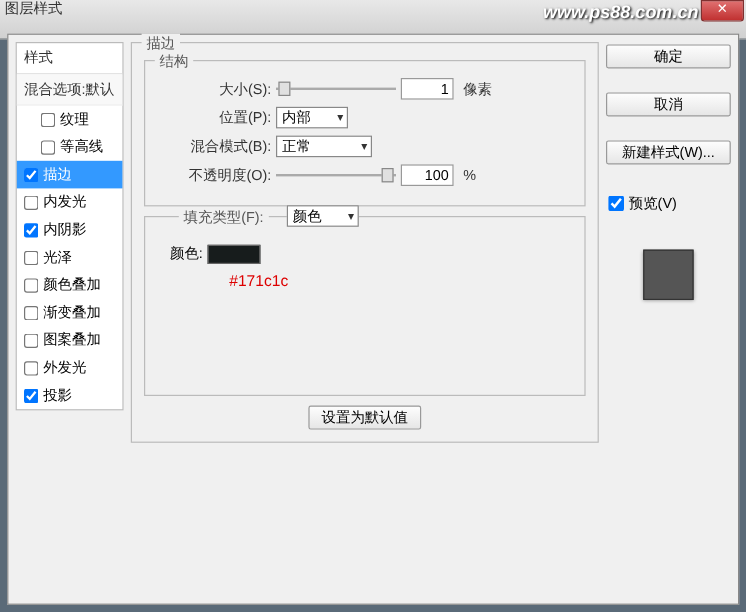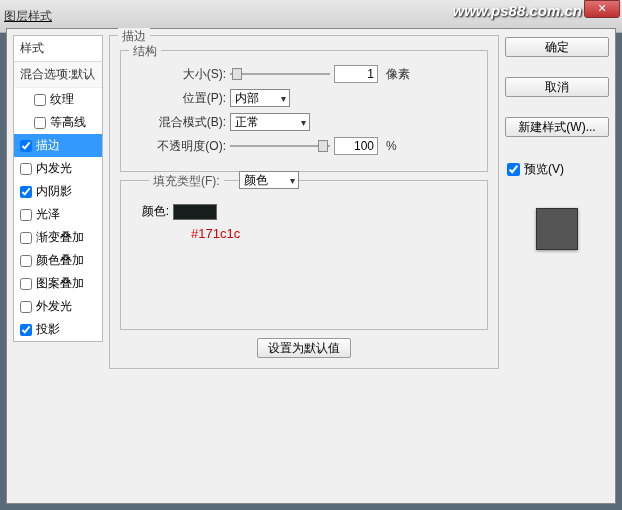--- a/index.html
+++ b/index.html
@@ -1,17 +1,17 @@
 <!DOCTYPE html>
 <html><head>
 <meta charset="utf-8">
 <style>
 * { box-sizing: border-box; margin: 0; padding: 0; font-family: "Microsoft YaHei", SimSun, Arial, sans-serif; font-size: 12px; }
 body { background: #5a6a78; width: 622px; height: 510px; position: relative; }
-.titlebar { height: 22px; background: linear-gradient(#e8e8e8,#d0d0d0); display: flex; align-items: center; padding: 16px 4px; border-bottom: 1px solid #aaa; position: relative; text-decoration: underline; }
+.titlebar { height: 22px; background: linear-gradient(#e8e8e8,#d0d0d0); display: flex; align-items: flex-end; padding: 16px 4px; border-bottom: 1px solid #aaa; position: relative; }
 .titlebar .title { color: #333; }
 .watermark { position: absolute; right: 40px; top: 2px; color: #fff; font-weight: bold; font-size: 15px; font-style: italic; text-shadow: 1px 1px 2px #000; }
 .close-btn { position: absolute; right: 2px; top: 0; width: 36px; height: 18px; background: linear-gradient(#e07070,#c03030); border: 1px solid #803030; border-radius: 0 0 3px 3px; color: #fff; text-align: center; line-height: 14px; font-size: 11px; }
 .dialog { position: absolute; left: 6px; top: 28px; right: 6px; bottom: 6px; background: #f0f0f0; border: 1px solid #888; padding: 6px; display: flex; gap: 6px; }
 .left-col { width: 90px; }
 .styles-box { border: 1px solid #bbb; background: #fff; }
 .styles-header { padding: 4px 6px; border-bottom: 1px solid #ddd; color: #333; }
 .blend-row { padding: 4px 6px; border-bottom: 1px solid #eee; color: #333; background: #f8f8f8; }
 .style-item { display: flex; align-items: center; padding: 3px 6px; gap: 4px; cursor: default; }
 .style-item.selected { background: #3399ff; color: #fff; }
@@ -73,25 +73,25 @@
           <div class="style-item">
             <input type="checkbox" checked="" style="">
             <span>内阴影</span>
           </div>
           <div class="style-item">
             <input type="checkbox" style="">
             <span>光泽</span>
           </div>
           <div class="style-item">
             <input type="checkbox" style="">
-            <span>渐变叠加</span>
+            <span>颜色叠加</span>
           </div>
           <div class="style-item">
             <input type="checkbox" style="">
-            <span>颜色叠加</span>
+            <span>渐变叠加</span>
           </div>
           <div class="style-item">
             <input type="checkbox" style="">
             <span>图案叠加</span>
           </div>
           <div class="style-item">
             <input type="checkbox" style="">
             <span>外发光</span>
           </div>
           <div class="style-item">

